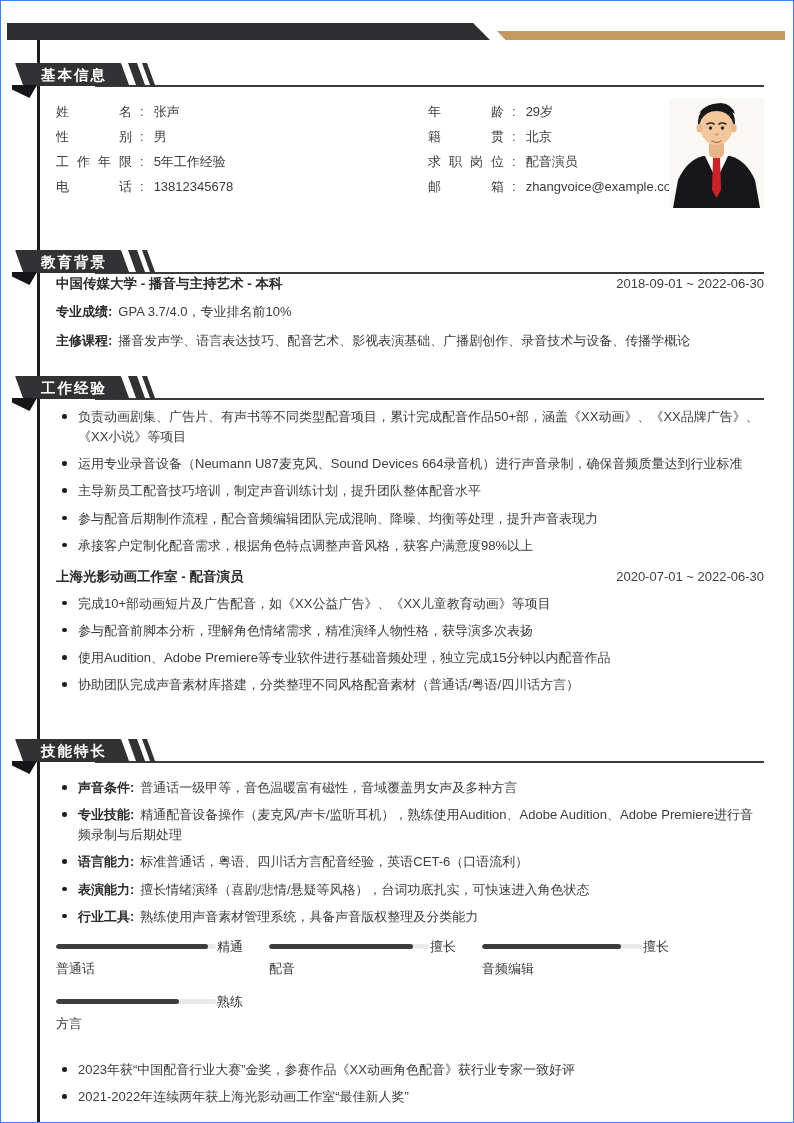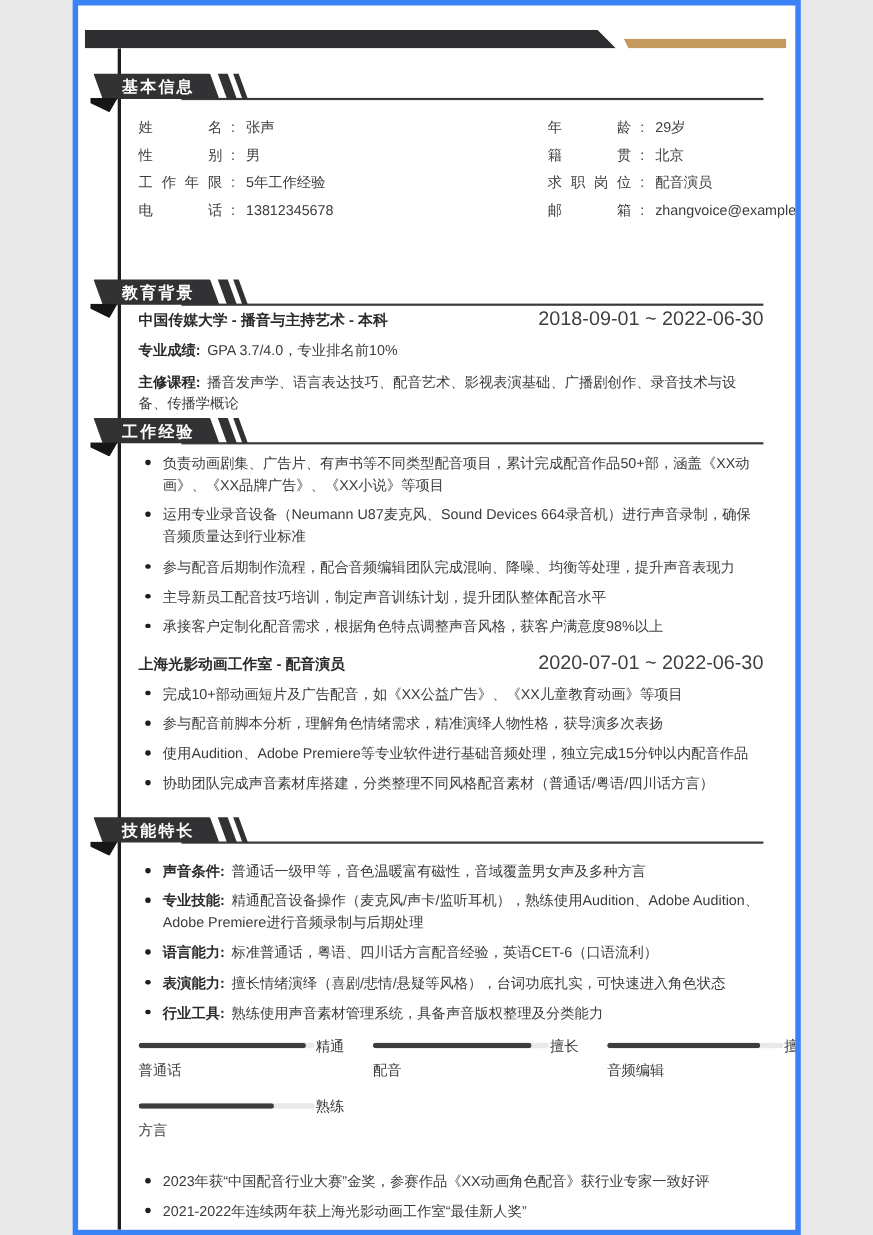--- a/index.html
+++ b/index.html
@@ -1,18 +1,18 @@
 <!DOCTYPE html>
 <html><head>
 <meta charset="utf-8">
 <style>
   html,body{margin:0;padding:0;background:#e9e9e9;}
   #page{
-    position:relative; width:662px; height:1123px; margin:0 auto;
-    background:#ffffff; border:5px solid #3b82f6; box-sizing:border-box;
+    position:relative; width:794px; height:1123px; margin:0 auto;
+    background:#ffffff; border:1px solid #3b82f6; box-sizing:border-box;
     font-family:"Liberation Sans","DejaVu Sans",sans-serif;
     font-size:13px; color:#3c3c3c; overflow:hidden;
   }
   
   .topbar-dark{position:absolute;left:6px;top:22px;width:483px;height:17px;background:#2e2e30;
     clip-path:polygon(0 0,96.5% 0,100% 100%,0 100%);}
   .topbar-gold{position:absolute;left:496px;top:30px;right:8px;height:9px;background:#c49a5f;
     clip-path:polygon(0 0,100% 0,100% 100%,3% 100%);}
   
   .vline{position:absolute;left:36px;top:39px;bottom:0;width:2.5px;background:#1d1d1f;}
@@ -29,21 +29,21 @@
   .btext{position:absolute;left:26px;top:3px;color:#ffffff;font-size:14.5px;font-weight:bold;letter-spacing:2px;white-space:nowrap;}
   
   .info-grid{display:grid;grid-template-columns:360px 1fr;column-gap:12px;margin-top:13px;}
   .info-col .frow{height:25px;display:flex;align-items:center;}
   .flabel{display:inline-block;width:76px;text-align:justify;text-align-last:justify;color:#3c3c3c;}
   .fcolon{margin:0 10px 0 8px;}
   .clip{display:inline-block;max-width:168px;white-space:nowrap;overflow:hidden;}
   .photo{position:absolute;left:668px;top:97px;width:95px;height:110px;}
   
   .title-row{display:flex;justify-content:space-between;align-items:baseline;font-weight:bold;color:#2b2b2b;font-size:13.5px;}
-  .title-row .date{font-weight:normal;color:#3f3f3f;font-size:18px;}
+  .title-row .date{font-weight:normal;color:#3f3f3f;font-size:13px;}
   .kv{margin-top:9px;line-height:1.5;}
   .blabel{font-weight:bold;color:#2b2b2b;margin-right:6px;}
   
   .bullets{margin:8px 0 0 0;padding:0;list-style:none;}
   .bullets li{position:relative;padding-left:22px;margin-bottom:7px;line-height:1.55;}
   .bullets li .dot{position:absolute;left:6px;top:7px;width:4.5px;height:4.5px;border-radius:50%;background:#1e1e1e;}
   
   .bars{display:grid;grid-template-columns:213px 213px 213px;row-gap:20px;margin-top:16px;}
   .bar-cell .bar-line{display:flex;align-items:center;height:8px;}
   .bar-track{width:160px;height:5px;background:#e9e9e9;border-radius:3px;overflow:hidden;}
@@ -173,22 +173,22 @@
       <div class="stripe s1"></div>
       <div class="stripe s2"></div>
       <div class="fold"></div>
       <span class="btext">工作经验</span>
     </div>
 
     <div class="job">
       <ul class="bullets">
         <li><span class="dot"></span><span>负责动画剧集、广告片、有声书等不同类型配音项目，累计完成配音作品50+部，涵盖《XX动画》、《XX品牌广告》、《XX小说》等项目</span></li>
         <li><span class="dot"></span><span>运用专业录音设备（Neumann U87麦克风、Sound Devices 664录音机）进行声音录制，确保音频质量达到行业标准</span></li>
+        <li><span class="dot"></span><span>主导新员工配音技巧培训，制定声音训练计划，提升团队整体配音水平</span></li>
         <li><span class="dot"></span><span>参与配音后期制作流程，配合音频编辑团队完成混响、降噪、均衡等处理，提升声音表现力</span></li>
-        <li><span class="dot"></span><span>主导新员工配音技巧培训，制定声音训练计划，提升团队整体配音水平</span></li>
         <li><span class="dot"></span><span>承接客户定制化配音需求，根据角色特点调整声音风格，获客户满意度98%以上</span></li>
       </ul>
     </div>
 
     <div class="job">
       <div class="title-row">
         <span>上海光影动画工作室 - 配音演员</span>
         <span class="date">2020-07-01 ~ 2022-06-30</span>
       </div>
       <ul class="bullets">

